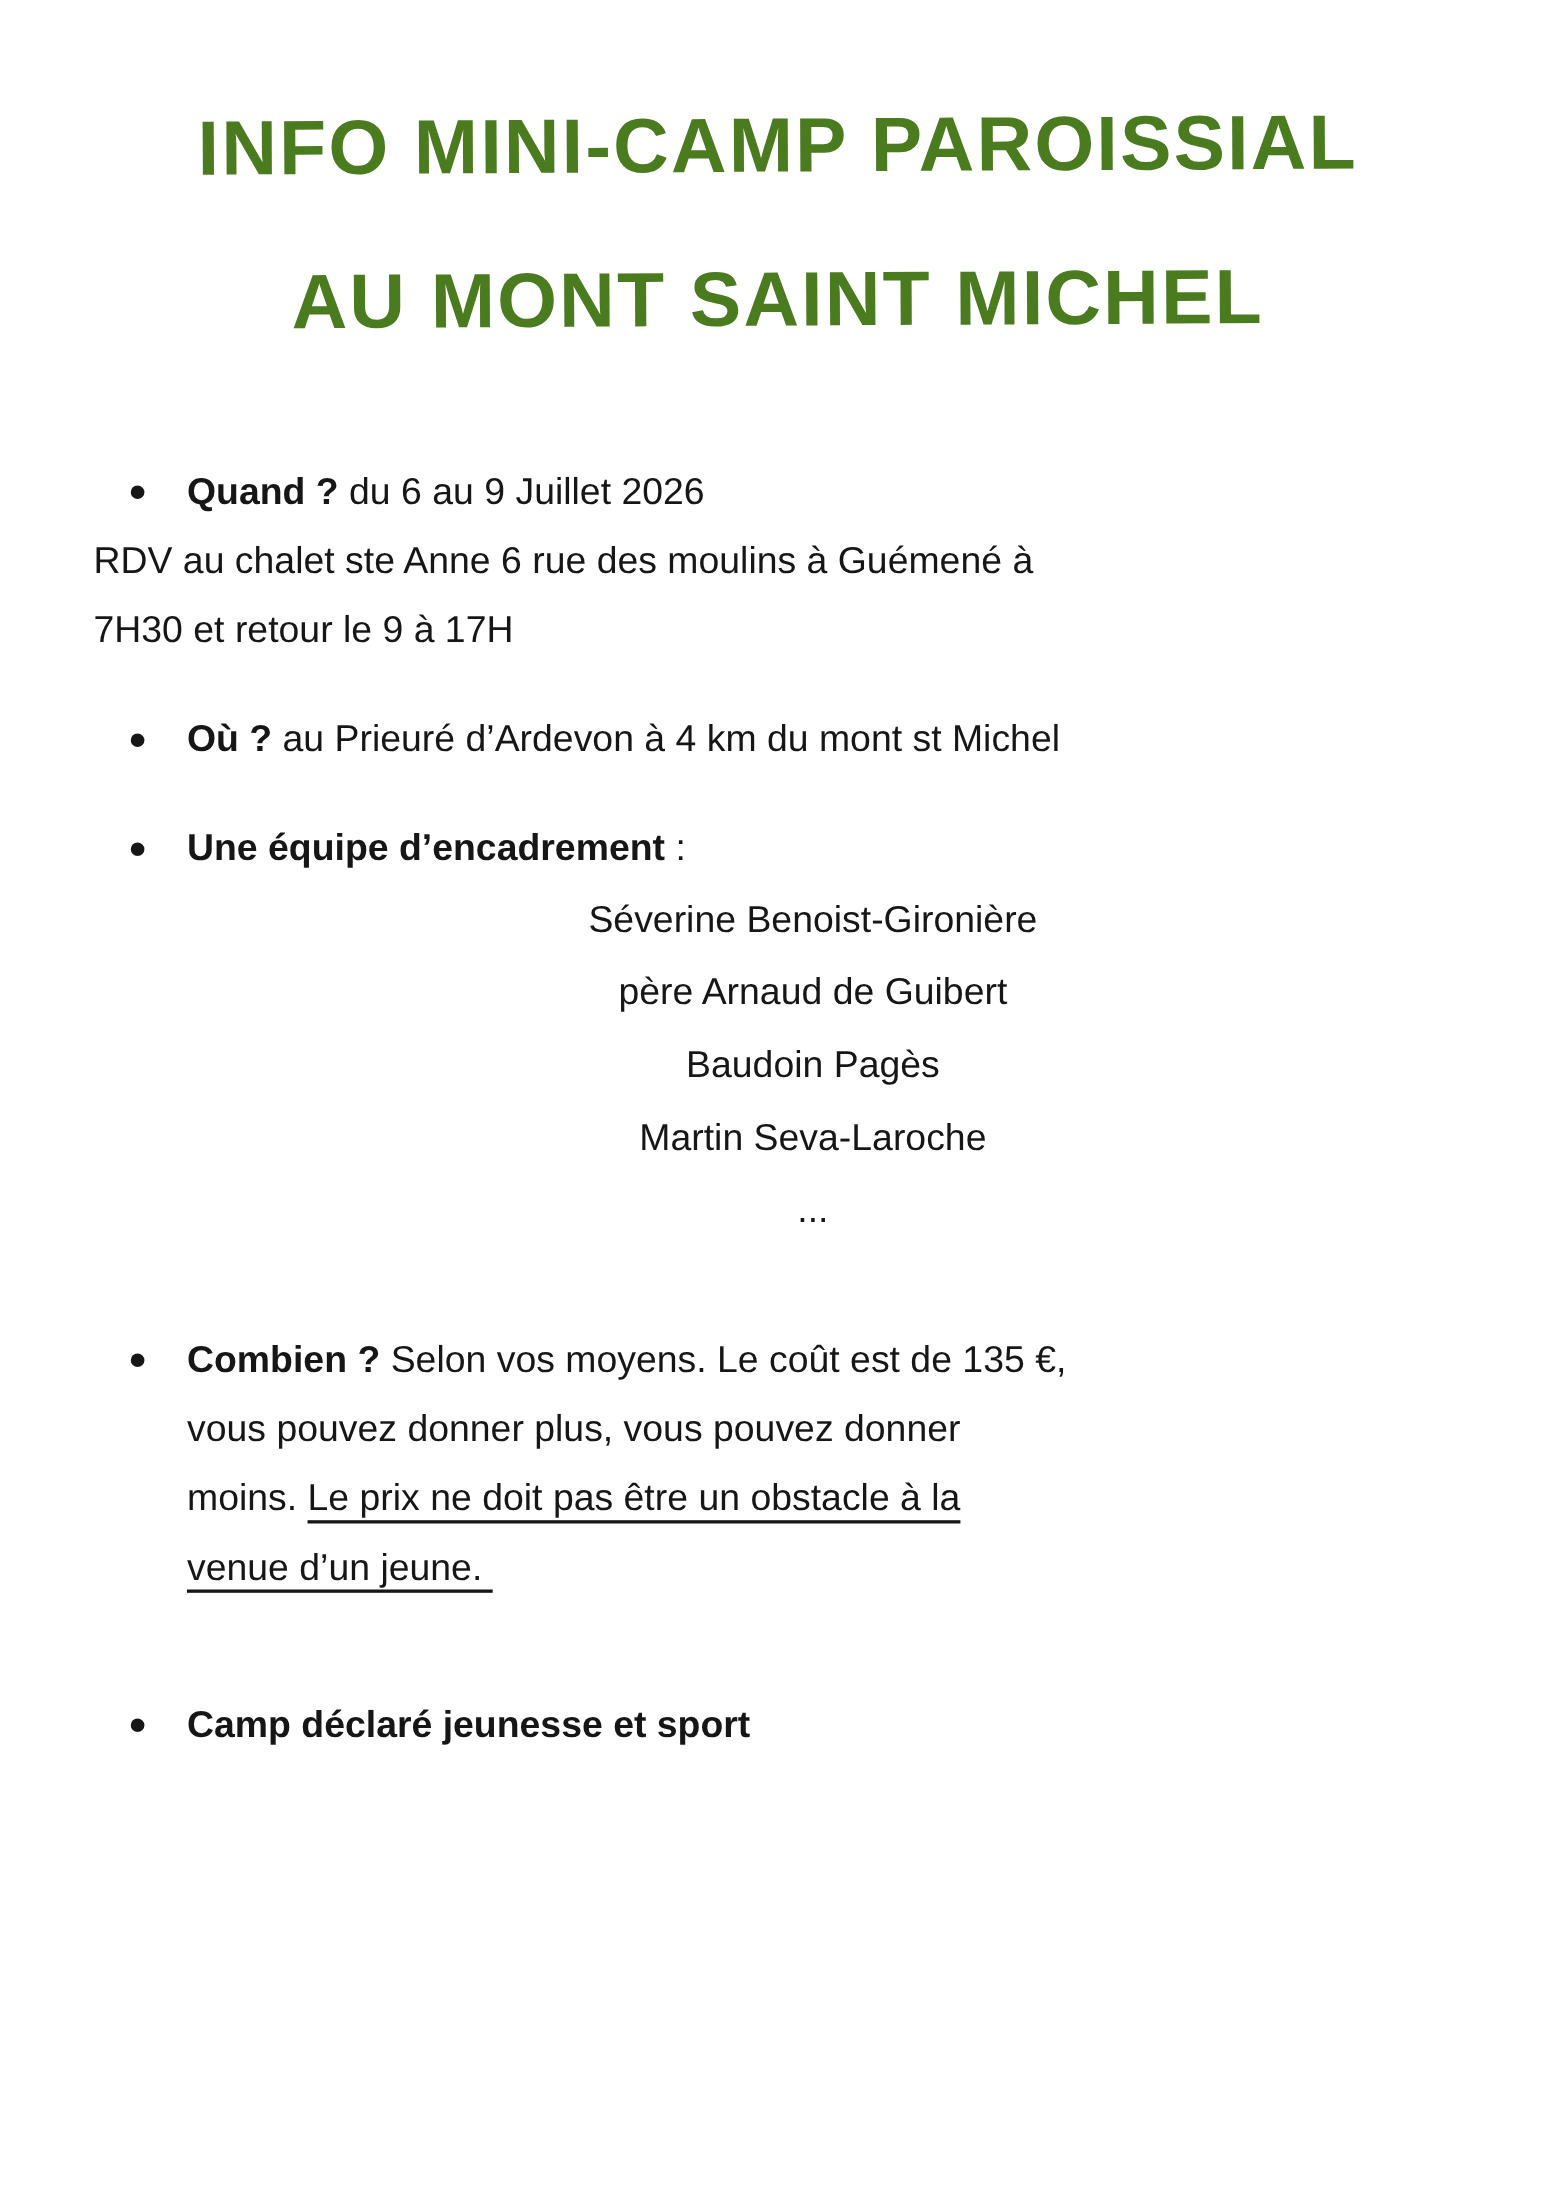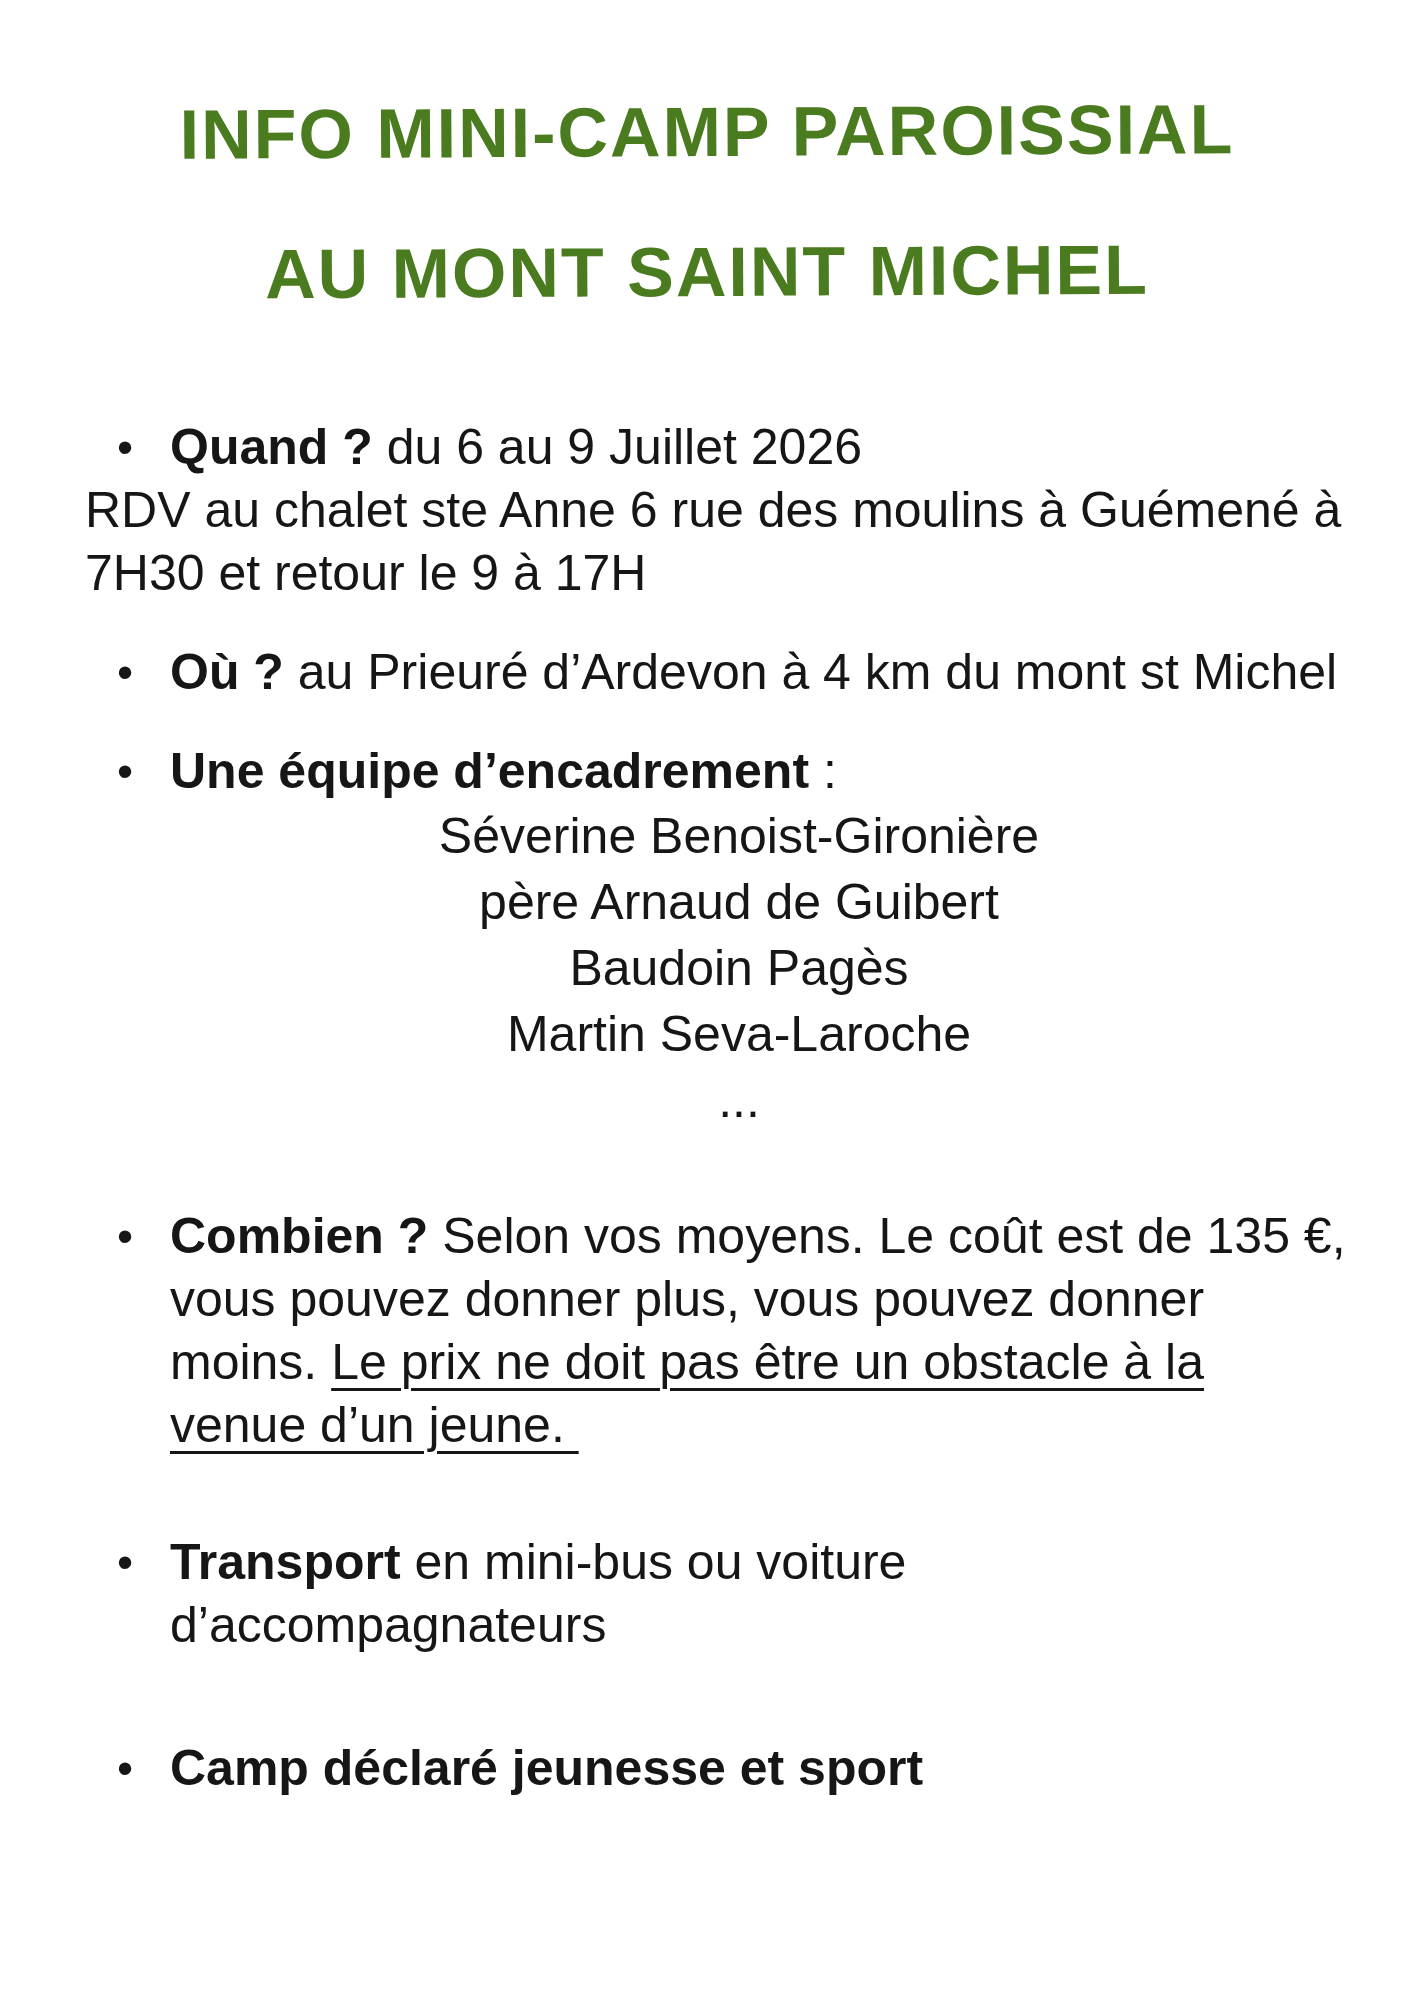--- a/index.html
+++ b/index.html
@@ -32,21 +32,21 @@
     font-size: 70px;
     line-height: 80px;
     white-space: nowrap;
     transform: rotate(-0.3deg);
   }
   .title-line + .title-line { margin-top: 60px; }
   
   .content {
     margin-top: 104px;
     padding-left: 85px;
-    font-size: 50px;
+    font-size: 34px;
     line-height: 63px;
   }
   .line { white-space: nowrap; }
   b, .bold { font-weight: 700; }
   
   .li {
     position: relative;
     padding-left: 85px;
   }
   .li::before {
@@ -110,23 +110,19 @@
       <p class="line">...</p>
     </div>
 
     <div class="li sec-gap-72">
       <p class="line"><b>Combien ?</b><span> Selon vos moyens. Le coût est de 135 €,</span></p>
       <p class="line">vous pouvez donner plus, vous pouvez donner</p>
       <p class="line"><span>moins. </span><span class="ul">Le prix ne doit pas être un obstacle à la</span></p>
       <p class="line"><span class="ul">venue d’un jeune.&nbsp;</span></p>
     </div>
 
-    <div class="li sec-gap-74">
-      <p class="line"><b>Transport</b><span> en mini-bus ou voiture</span></p>
-      <p class="line">d’accompagnateurs</p>
-    </div>
 
     <div class="li line sec-gap-80">
       <b>Camp déclaré jeunesse et sport</b>
     </div>
 
   </div>
 </div>
 
 </body></html>

